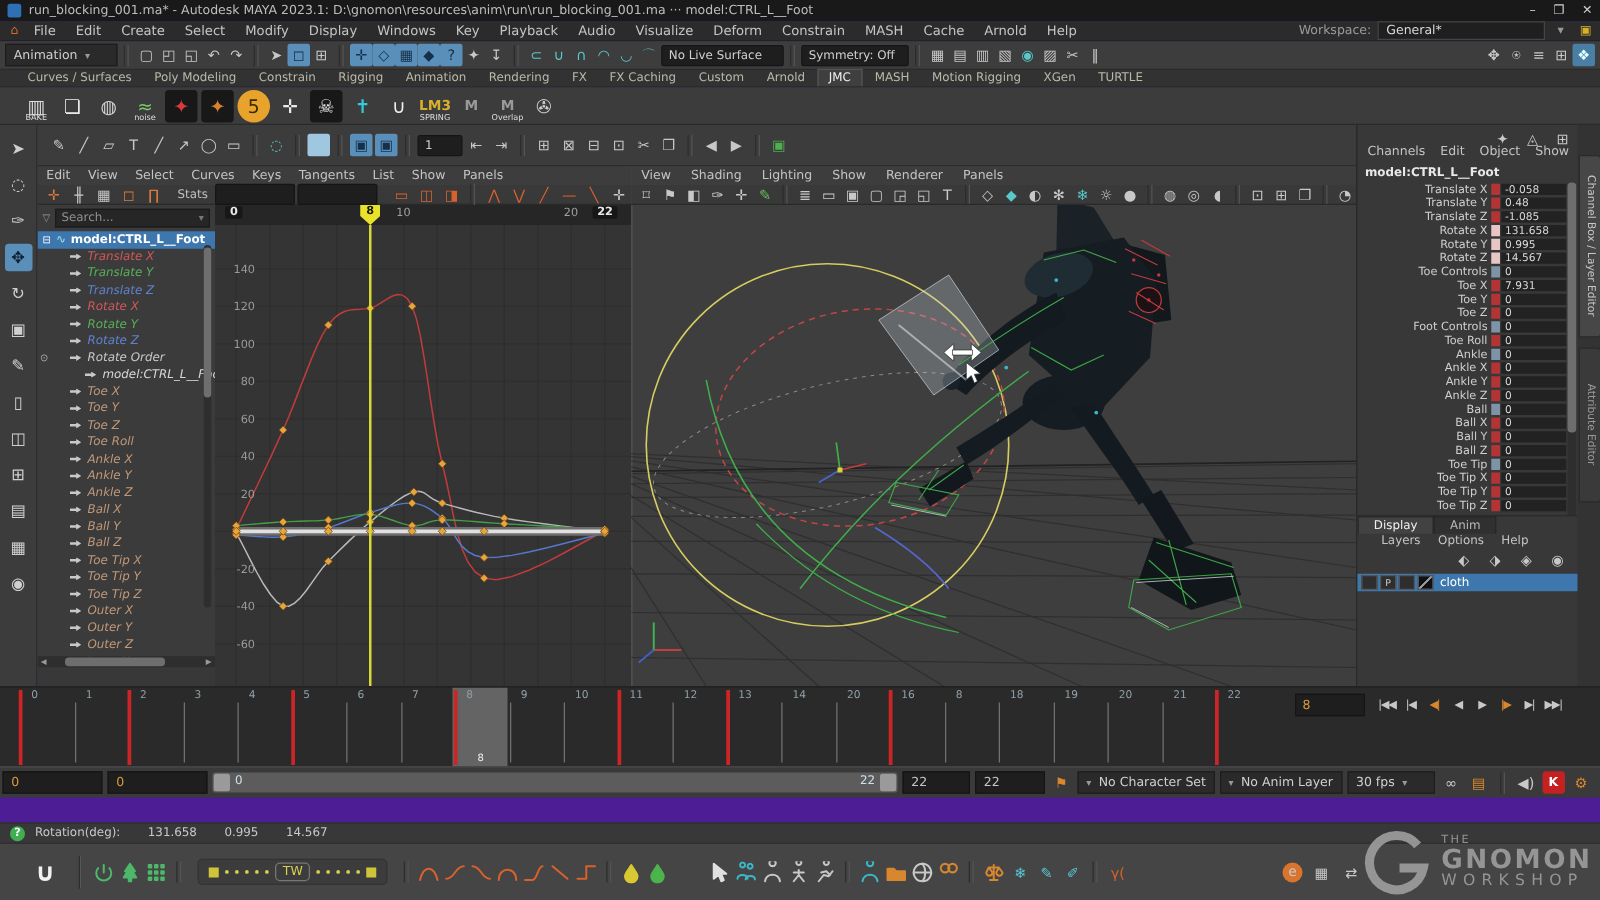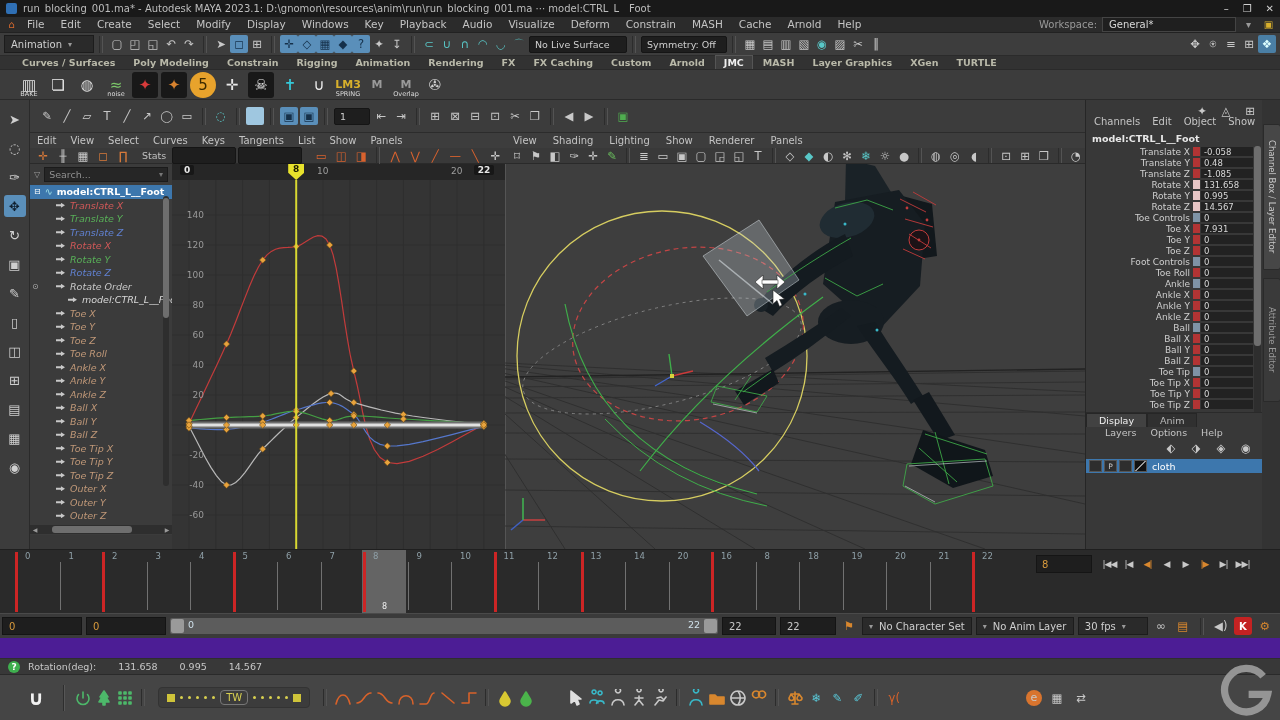--- a/index.html
+++ b/index.html
@@ -21,21 +21,21 @@
   
   #statusline{left:0;top:33px;width:1280px;height:23px;background:#3d3d3d;border-bottom:1px solid #2b2b2b;display:flex;align-items:center;padding:0 4px;box-sizing:border-box;gap:1px;}
   .tdiv{width:2px;height:17px;border-left:1px solid #2c2c2c;border-right:1px solid #535353;margin:0 4px;flex:none;}
   .ticon{display:inline-flex;align-items:center;justify-content:center;min-width:18px;height:18px;font-size:11.5px;color:#c8c8c8;flex:none;border-radius:2px;}
   .ticon.sm{min-width:15px;height:15px;font-size:10px;}
   .tfield{background:#1e1e1e;border:1px solid #151515;color:#cfcfcf;padding:0 5px;border-radius:2px;font-size:9.5px;height:15px;display:inline-flex;align-items:center;flex:none;}
   .dropdown{background:#2a2a2a;border:1px solid #1c1c1c;height:16px;display:inline-flex;align-items:center;padding:0 6px;gap:6px;font-size:10px;color:#cfcfcf;flex:none;}
   .dropdown .arr{font-size:8px;color:#999;}
   
   #shelftabs{left:0;top:56px;width:1280px;height:14px;background:#323232;display:flex;align-items:flex-end;padding:0 14px;box-sizing:border-box;gap:2px;border-bottom:1px solid #2a2a2a;}
-  .shelf-tab{font-size:9.5px;color:#b9b9a9;padding:0 8px;height:13px;display:flex;align-items:center;font-weight:bold;}
+  .shelf-tab{font-size:9.5px;color:#b9b9a9;padding:0 8px;height:13px;display:flex;align-items:center;}
   .shelf-tab.active{color:#f0f0f0;background:#3f3f3f;border:1px solid #555;border-bottom:none;}
   #shelficons{left:0;top:70px;width:1280px;height:30px;background:#3c3c3c;border-bottom:1px solid #2a2a2a;display:flex;align-items:center;padding:0 4px 0 16px;box-sizing:border-box;gap:3px;}
   .shelf-item{width:26px;height:26px;display:flex;flex-direction:column;align-items:center;justify-content:center;font-size:15px;position:relative;border-radius:3px;flex:none;}
   .shelf-item .slabel{font-size:6.5px;line-height:6px;color:#ddd;position:absolute;bottom:1px;left:0;right:0;text-align:center;pointer-events:none;}
   #shelf-left{left:0;top:56px;width:14px;height:44px;display:flex;flex-direction:column;align-items:center;gap:6px;padding-top:4px;color:#9a9a9a;font-size:7px;}
   
   #toolbox{left:0;top:100px;width:30px;height:449px;background:#3c3c3c;border-right:1px solid #2a2a2a;display:flex;flex-direction:column;align-items:center;padding-top:8px;box-sizing:border-box;gap:7px;}
   .tool{width:22px;height:22px;display:flex;align-items:center;justify-content:center;font-size:13px;color:#cfcfcf;border-radius:3px;flex:none;}
   .tool.active{background:#5a8fba;color:#102030;}
   #maya-logo{position:absolute;left:2px;bottom:2px;width:26px;height:26px;border-radius:4px;background:linear-gradient(135deg,#2f86c4,#13456e);color:#eaf4fb;display:flex;align-items:center;justify-content:center;font-weight:bold;font-size:15px;}
@@ -235,21 +235,21 @@
       <span class="shelf-tab">Constrain</span>
       <span class="shelf-tab">Rigging</span>
       <span class="shelf-tab">Animation</span>
       <span class="shelf-tab">Rendering</span>
       <span class="shelf-tab">FX</span>
       <span class="shelf-tab">FX Caching</span>
       <span class="shelf-tab">Custom</span>
       <span class="shelf-tab">Arnold</span>
       <span class="shelf-tab active">JMC</span>
       <span class="shelf-tab">MASH</span>
-      <span class="shelf-tab">Layer Graphics</span>
+      <span class="shelf-tab">Motion Rigging</span>
       <span class="shelf-tab">XGen</span>
       <span class="shelf-tab">TURTLE</span>
     </div>
   <div id="shelficons" class="abs">
       <div class="shelf-item">
         <span style="color: rgb(224, 224, 224);">▥</span>
         <span class="slabel">BAKE</span>
       </div>
       <div class="shelf-item">
         <span style="color: rgb(236, 236, 236);">❏</span>
@@ -1172,15 +1172,20 @@
     <span id="bb-right" class="row" style="gap:6px;margin-right:180px">
         <span class="echip" style="color: rgb(200, 200, 200);">e</span>
         <span class="ticon" style="color: rgb(200, 200, 200);">▦</span>
         <span class="ticon" style="color: rgb(200, 200, 200);">⇄</span>
       </span>
   </div>
   <div id="watermark">
     <svg width="58" height="58" viewBox="0 0 64 64">
       <path d="M52,18 A24,24 0 1 0 57,38 L36,38" stroke="#9c9c9c" stroke-width="8" fill="none"></path>
     </svg>
+    <div id="wm-text">
+      <div id="wm-the">THE</div>
+      <div id="wm-gnomon">GNOMON</div>
+      <div id="wm-workshop">WORKSHOP</div>
+    </div>
   </div>
 
 </div>
 
 </body></html>

